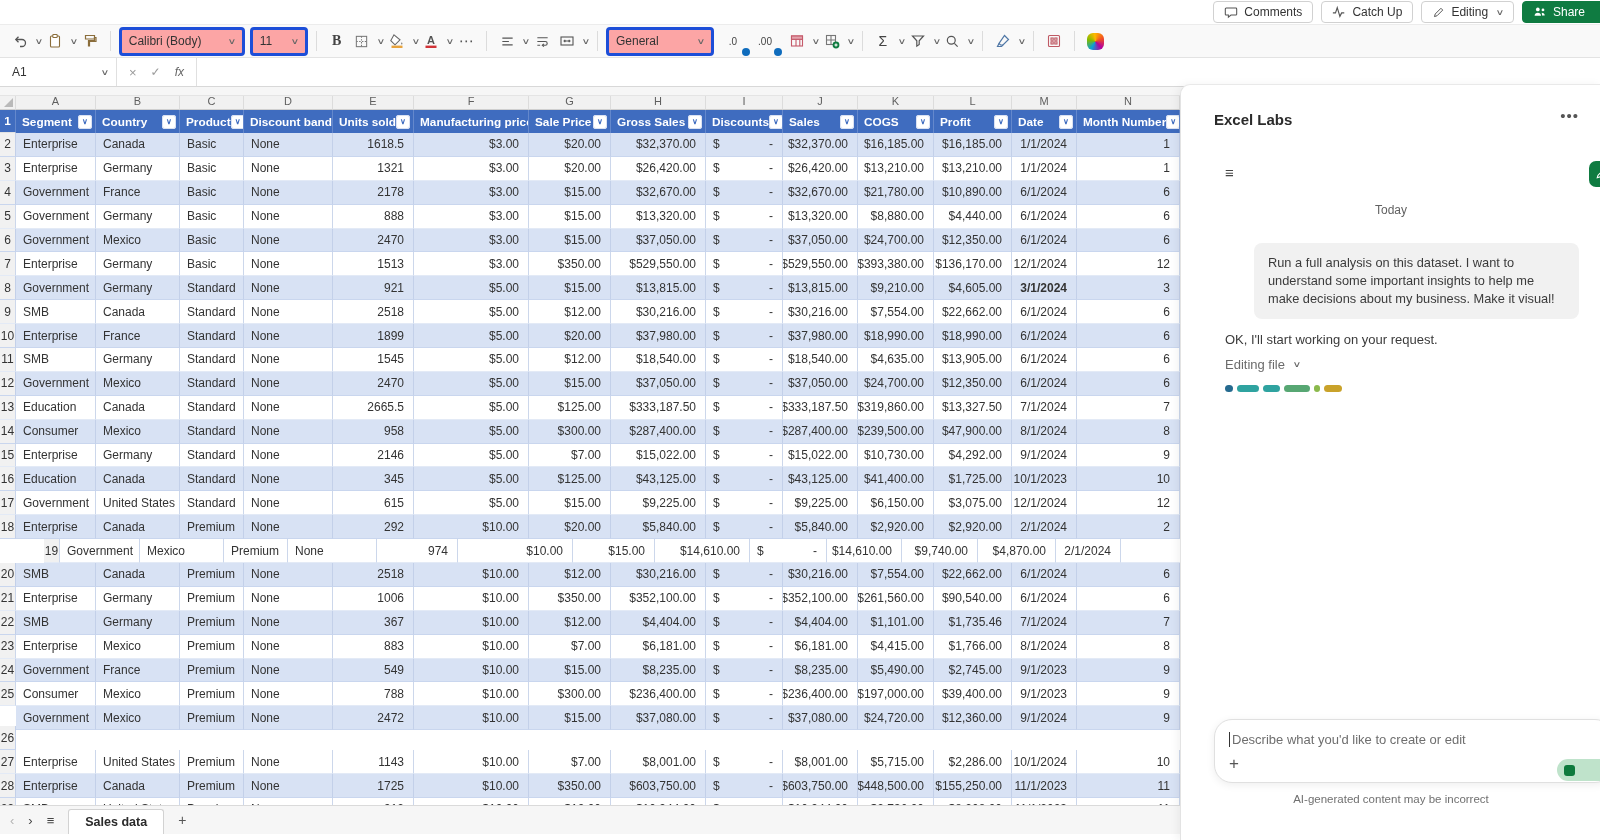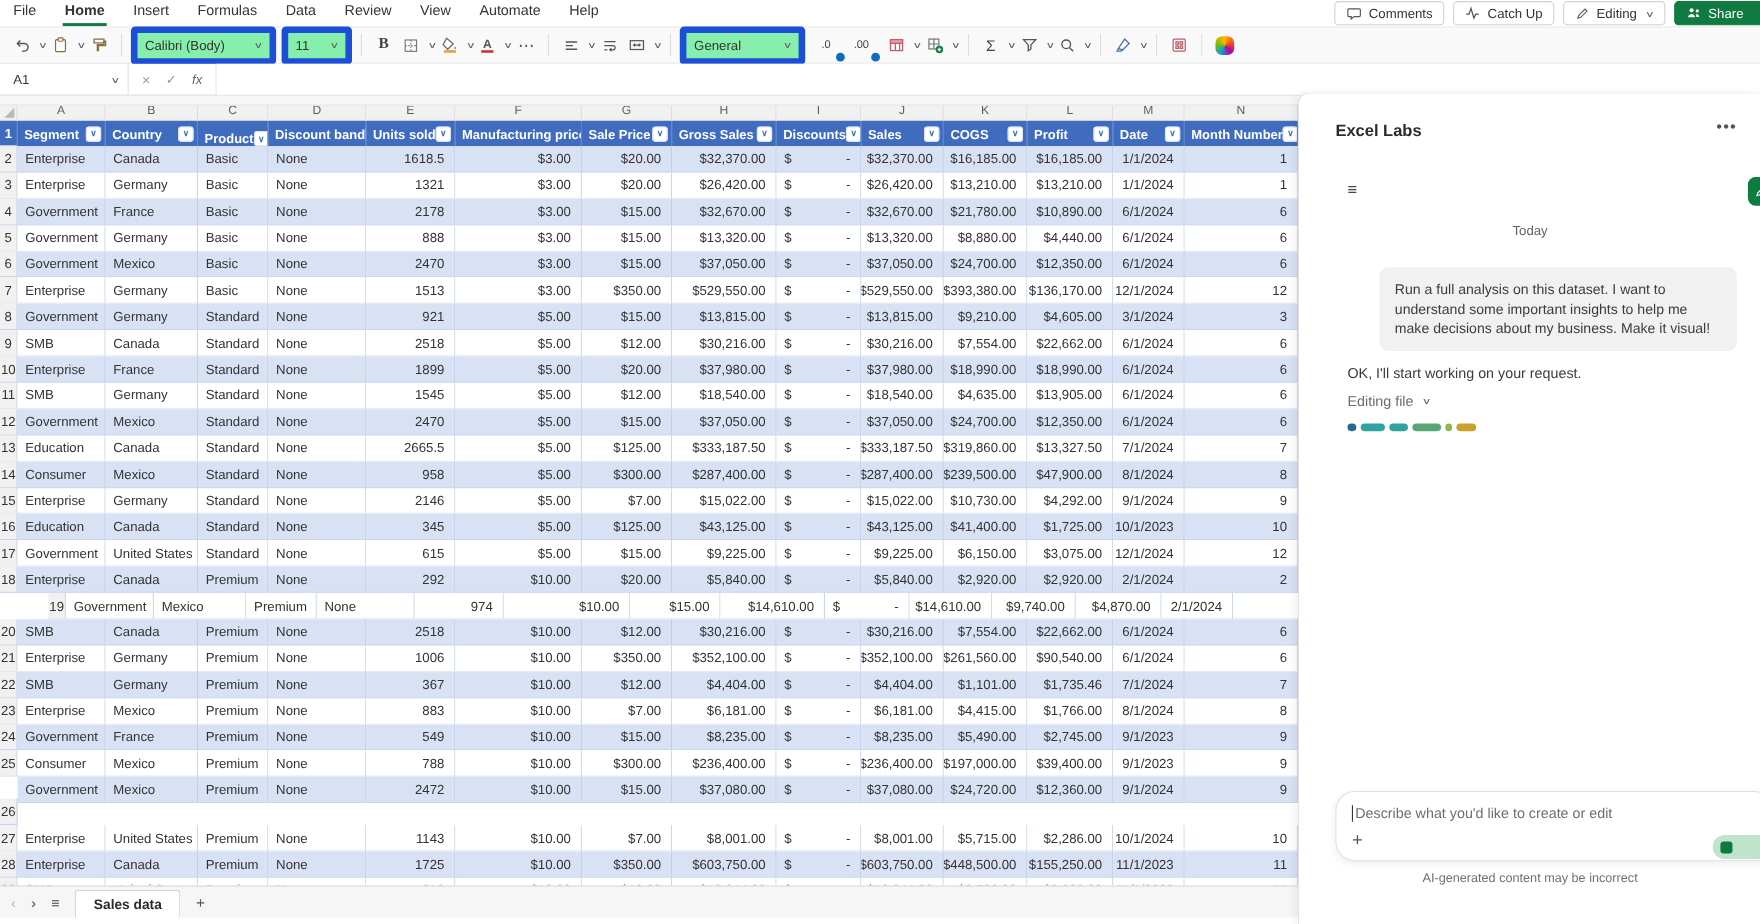--- a/index.html
+++ b/index.html
@@ -17,21 +17,21 @@
   .ract svg{flex:none;}
   .ract.share{background:#0F7B41;border-color:#0F7B41;color:#fff;margin-right:-14px;padding-right:18px;}
   .chev{font-size:8px;color:#666;transform:scaleX(1.5);display:inline-block;margin-left:3px;}
 
   
   #toolbar{height:32px;background:#f9f9f9;border-top:1px solid #ececec;border-bottom:1px solid #e3e3e3;
            display:flex;align-items:center;padding:0 8px;gap:1px;position:relative;z-index:5;}
   .tb{display:inline-flex;align-items:center;justify-content:center;height:26px;min-width:20px;
       border-radius:4px;color:#444;font-size:13px;padding:0 2px;}
   .tdiv{width:1px;height:20px;background:#dcdcdc;margin:0 7px;flex:none;}
-  .combo{display:flex;align-items:center;border:6px solid #1d4ed8;border-radius:4px;background:#86efac;
+  .combo{display:flex;align-items:center;border:3px solid #1d4ed8;border-radius:4px;background:#fca5a5;
          height:23px;padding:0 7px;font-size:12px;color:#333;gap:6px;white-space:nowrap;text-align:right;}
   .combo .chev{margin-left:auto;}
   .boldglyph{font-weight:bold;font-size:14px;font-family:"Liberation Serif",serif;}
   .dec{font-size:10px;color:#444;position:relative;padding-right:3px;}
   .dec .bdot{position:absolute;right:-4px;bottom:-2px;width:8px;height:8px;border-radius:50%;
              background:#0f6cbd;color:#fff;font-size:6px;line-height:8px;text-align:center;}
   .copilot{width:17px;height:17px;border-radius:6px;
            background:conic-gradient(from 210deg,#0aa0d8,#7fba00,#ffb900,#f25022,#b4009e,#0aa0d8);}
 
   
@@ -111,31 +111,20 @@
            background:#bfe3cb;display:flex;align-items:center;padding-left:7px;}
   #stopbtn i{width:11px;height:11px;border-radius:3px;background:#0e7a3d;display:block;}
   #disclaimer{position:absolute;left:0;top:708px;width:100%;text-align:center;font-size:11.5px;color:#707070;}
 
   svg{display:block;}
 </style>
 </head>
 <body>
 
 <div id="menubar">
-  <span id="menu-tabs" style="display:flex;">
-      <span class="mtab">File</span>
-      <span class="mtab active">Home</span>
-      <span class="mtab">Insert</span>
-      <span class="mtab">Formulas</span>
-      <span class="mtab">Data</span>
-      <span class="mtab">Review</span>
-      <span class="mtab">View</span>
-      <span class="mtab">Automate</span>
-      <span class="mtab">Help</span>
-    </span>
   <div id="ribbon-actions">
     <button class="ract">
       <svg width="14" height="14" viewBox="0 0 16 16" fill="none" stroke="#555" stroke-width="1.2">
           <path d="M2.5 3.5h11a1 1 0 0 1 1 1v6a1 1 0 0 1-1 1H8l-3 2.5V11.5H2.5a1 1 0 0 1-1-1v-6a1 1 0 0 1 1-1z"></path>
         </svg>
       <span>Comments</span>
     </button>
     <button class="ract">
       <svg width="14" height="14" viewBox="0 0 16 16" fill="none" stroke="#555" stroke-width="1.3">
           <polyline points="1,9 4,9 6,3 9,13 11,9 14,9"></polyline>
@@ -341,21 +330,21 @@
     <div class="grow hdr">
       <div class="cell gut" style="width: 16px;">1</div>
       <div class="cell " style="width: 80px;">
         <span class="hlabel">Segment</span>
         <span class="fbox">∨</span>
       </div>
       <div class="cell " style="width: 84px;">
         <span class="hlabel">Country</span>
         <span class="fbox">∨</span>
       </div>
-      <div class="cell " style="width: 64px; align-items: flex-end;">
+      <div class="cell " style="width: 64px;">
         <span class="hlabel">Product</span>
         <span class="fbox">∨</span>
       </div>
       <div class="cell " style="width: 89px;">
         <span class="hlabel">Discount band</span>
         <span class="fbox">∨</span>
       </div>
       <div class="cell " style="width: 81px;">
         <span class="hlabel">Units sold</span>
         <span class="fbox">∨</span>
@@ -526,21 +515,21 @@
       <div class="cell ar" style="width: 115px;">$5.00</div>
       <div class="cell ar" style="width: 82px;">$15.00</div>
       <div class="cell ar" style="width: 95px;">$13,815.00</div>
       <div class="cell acct" style="width: 77px;">
         <span>$</span>
         <span>-</span>
       </div>
       <div class="cell ar" style="width: 75px;">$13,815.00</div>
       <div class="cell ar" style="width: 76px;">$9,210.00</div>
       <div class="cell ar" style="width: 78px;">$4,605.00</div>
-      <div class="cell ar" style="width: 65px;">3/1/2024</div>
+      <div class="cell ar" style="width: 65px; font-weight: bold;">3/1/2024</div>
       <div class="cell ar" style="width: 103px;">3</div>
     </div>
     <div class="grow drow">
       <div class="cell gut" style="width: 16px;">9</div>
       <div class="cell al" style="width: 80px;">SMB</div>
       <div class="cell al" style="width: 84px;">Canada</div>
       <div class="cell al" style="width: 64px;">Standard</div>
       <div class="cell al" style="width: 89px;">None</div>
       <div class="cell ar" style="width: 81px;">2518</div>
       <div class="cell ar" style="width: 115px;">$5.00</div>

